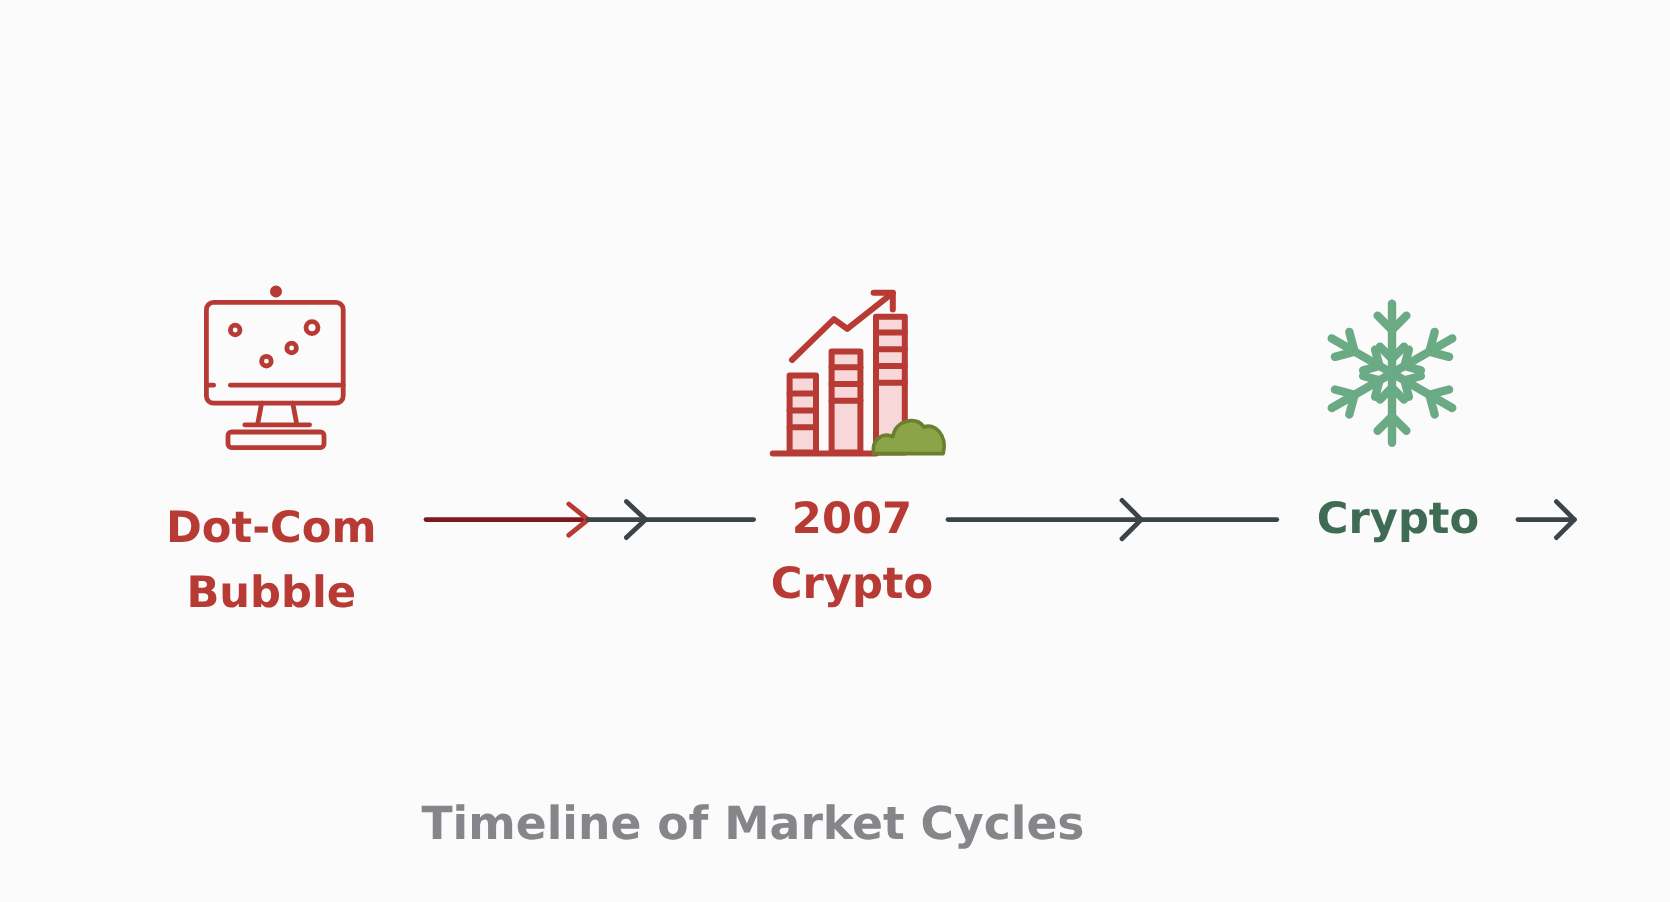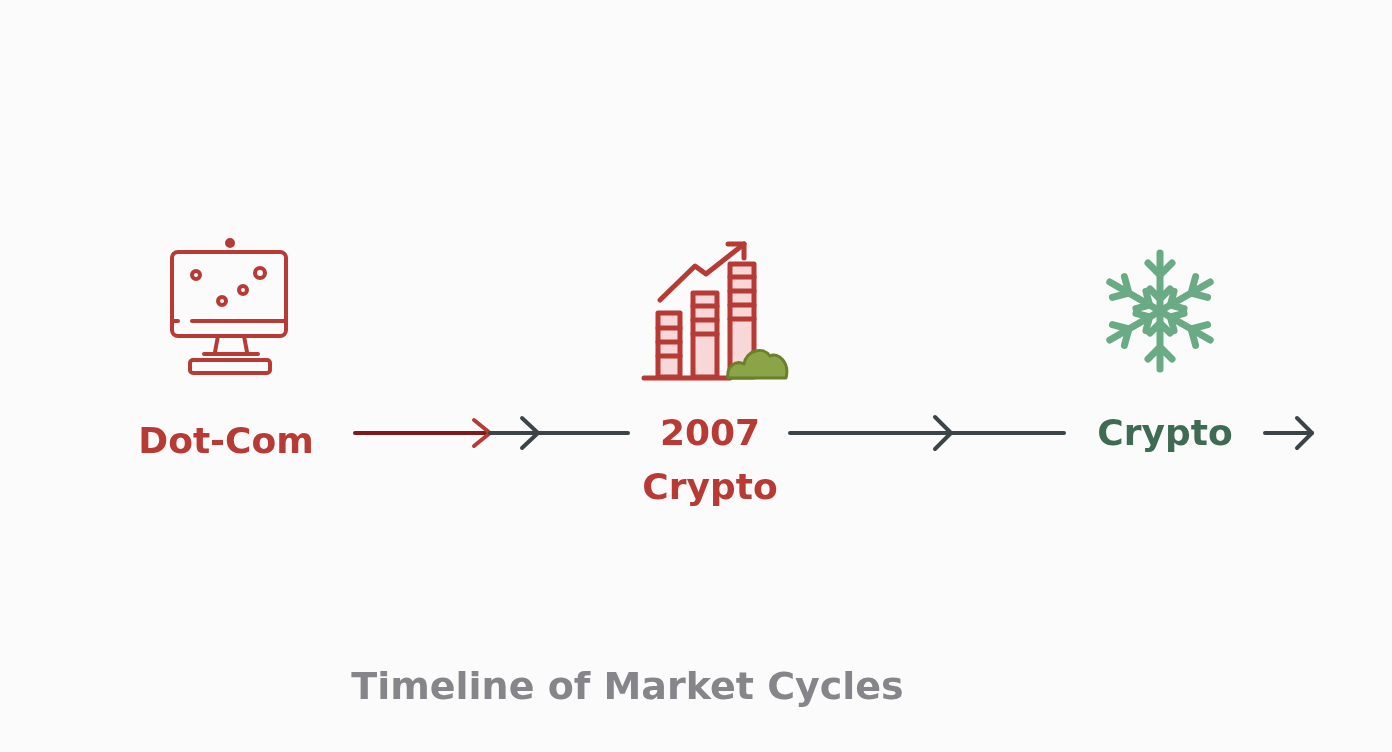--- a/index.html
+++ b/index.html
@@ -75,20 +75,21 @@
       <use href="#arm" transform="rotate(120)"></use>
       <use href="#arm" transform="rotate(180)"></use>
       <use href="#arm" transform="rotate(240)"></use>
       <use href="#arm" transform="rotate(300)"></use>
     </g>
   </svg>
 </div>
 
 <div class="abs label" style="left:110px;top:414px;width:232px;color:#b83a34;">
   <div>Dot-Com</div>
+  <div>Bubble</div>
 </div>
 <div class="abs label" style="left:610px;top:406px;width:200px;color:#b83a34;">
   <div>2007</div>
   <div>Crypto</div>
 </div>
 <div class="abs label" style="left:1070px;top:406px;width:190px;color:#3f6b54;">
   <div>Crypto</div>
 </div>
 
 <svg class="abs" style="left:0;top:0;" width="1392" height="752">

